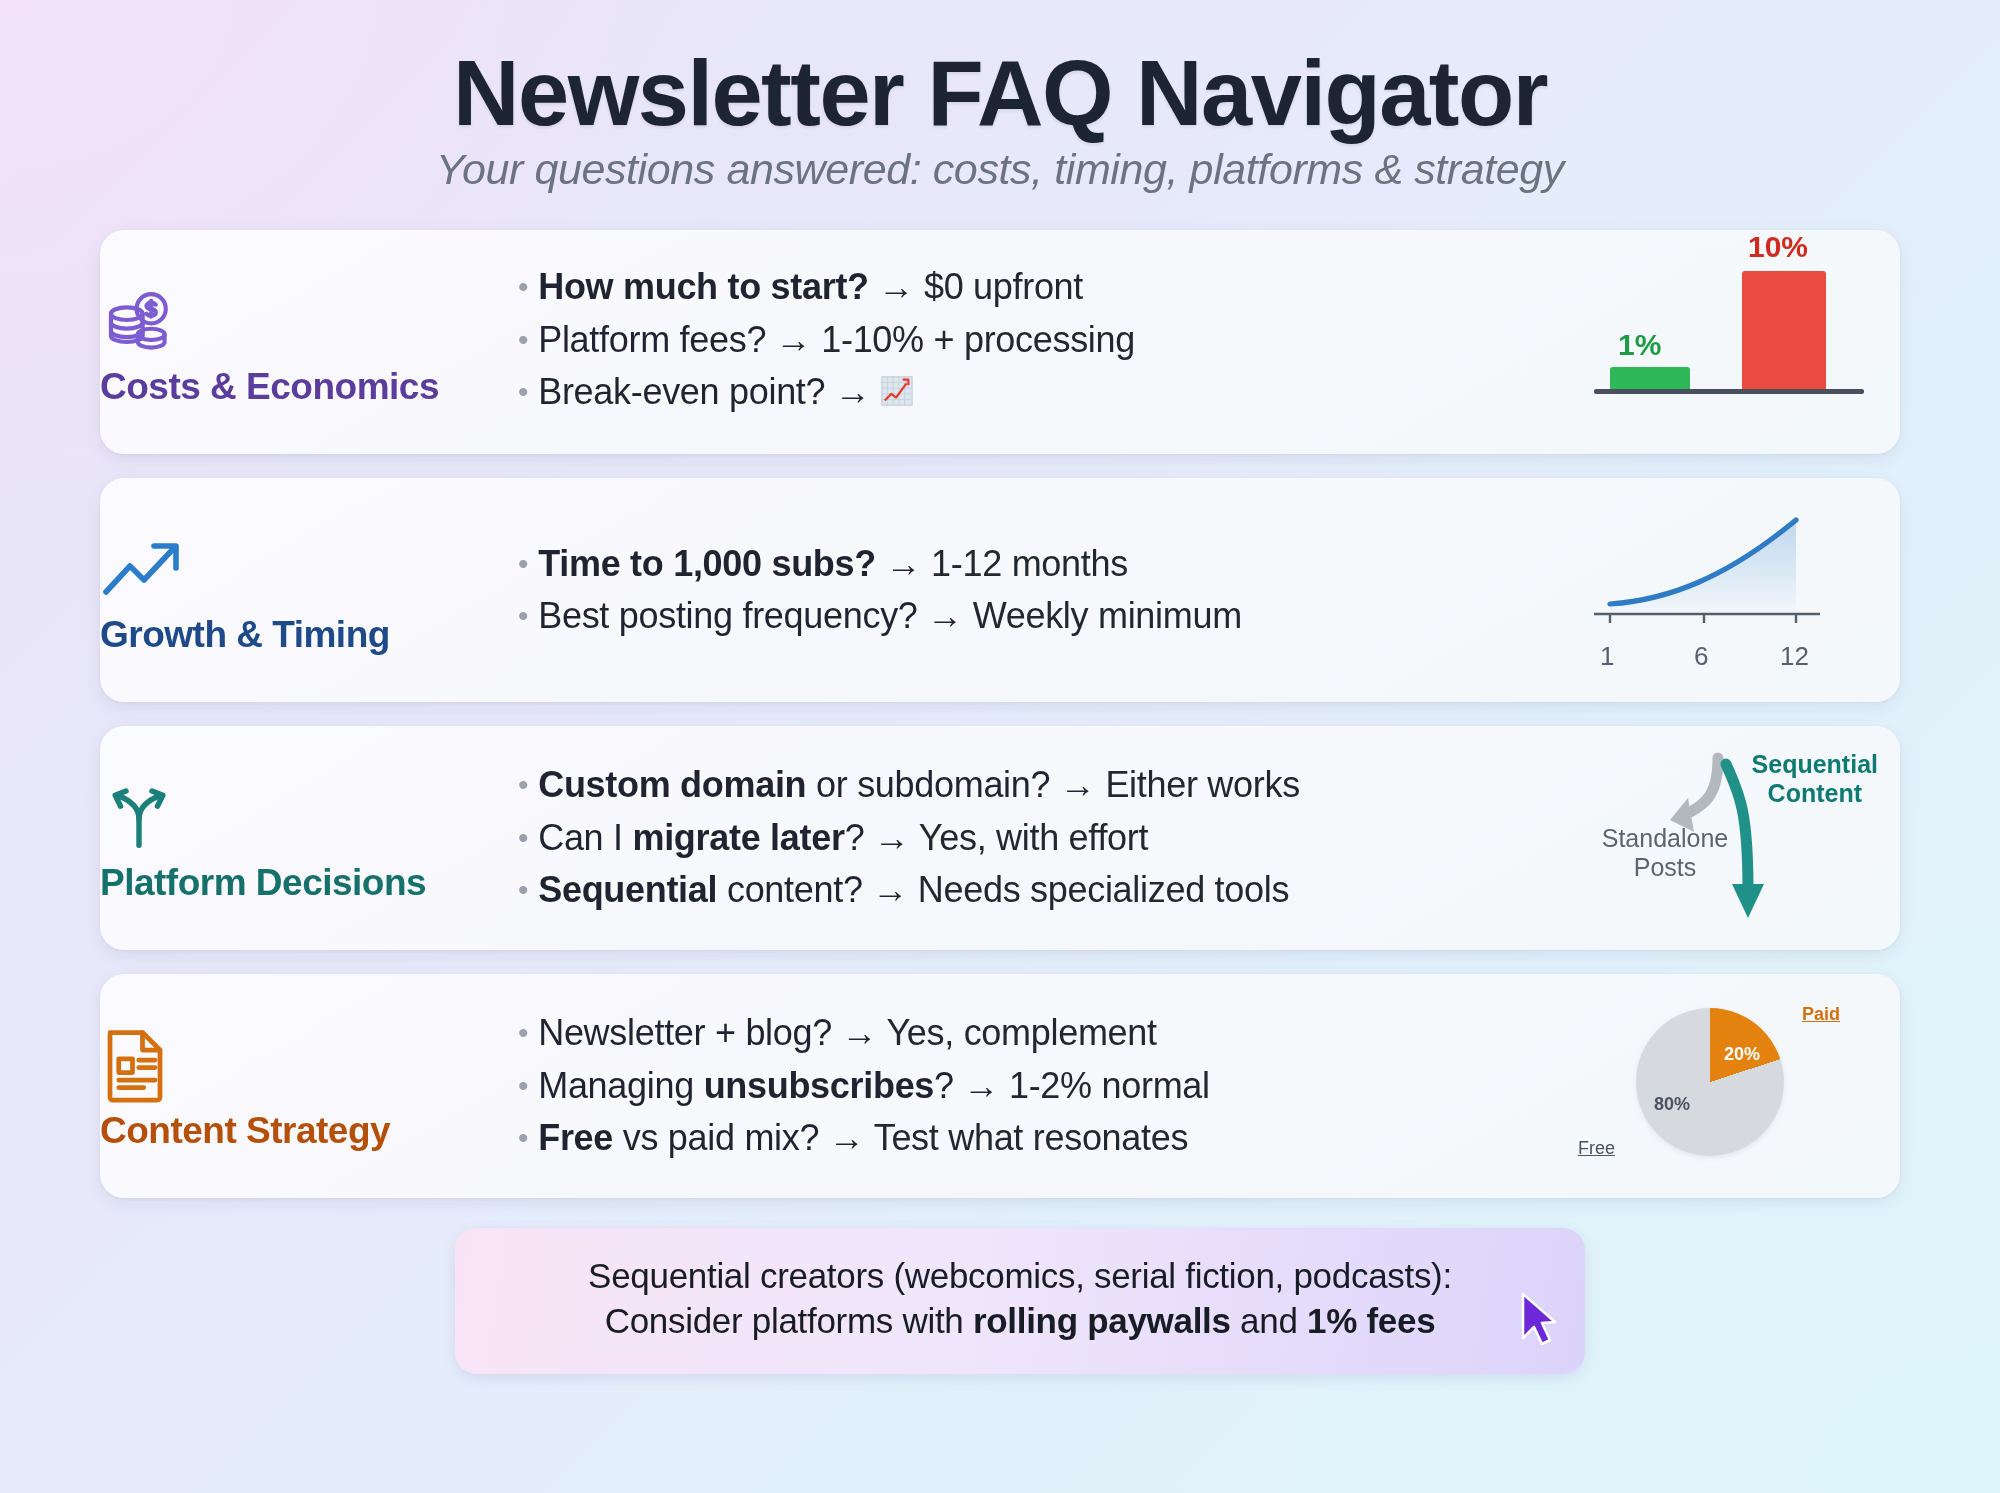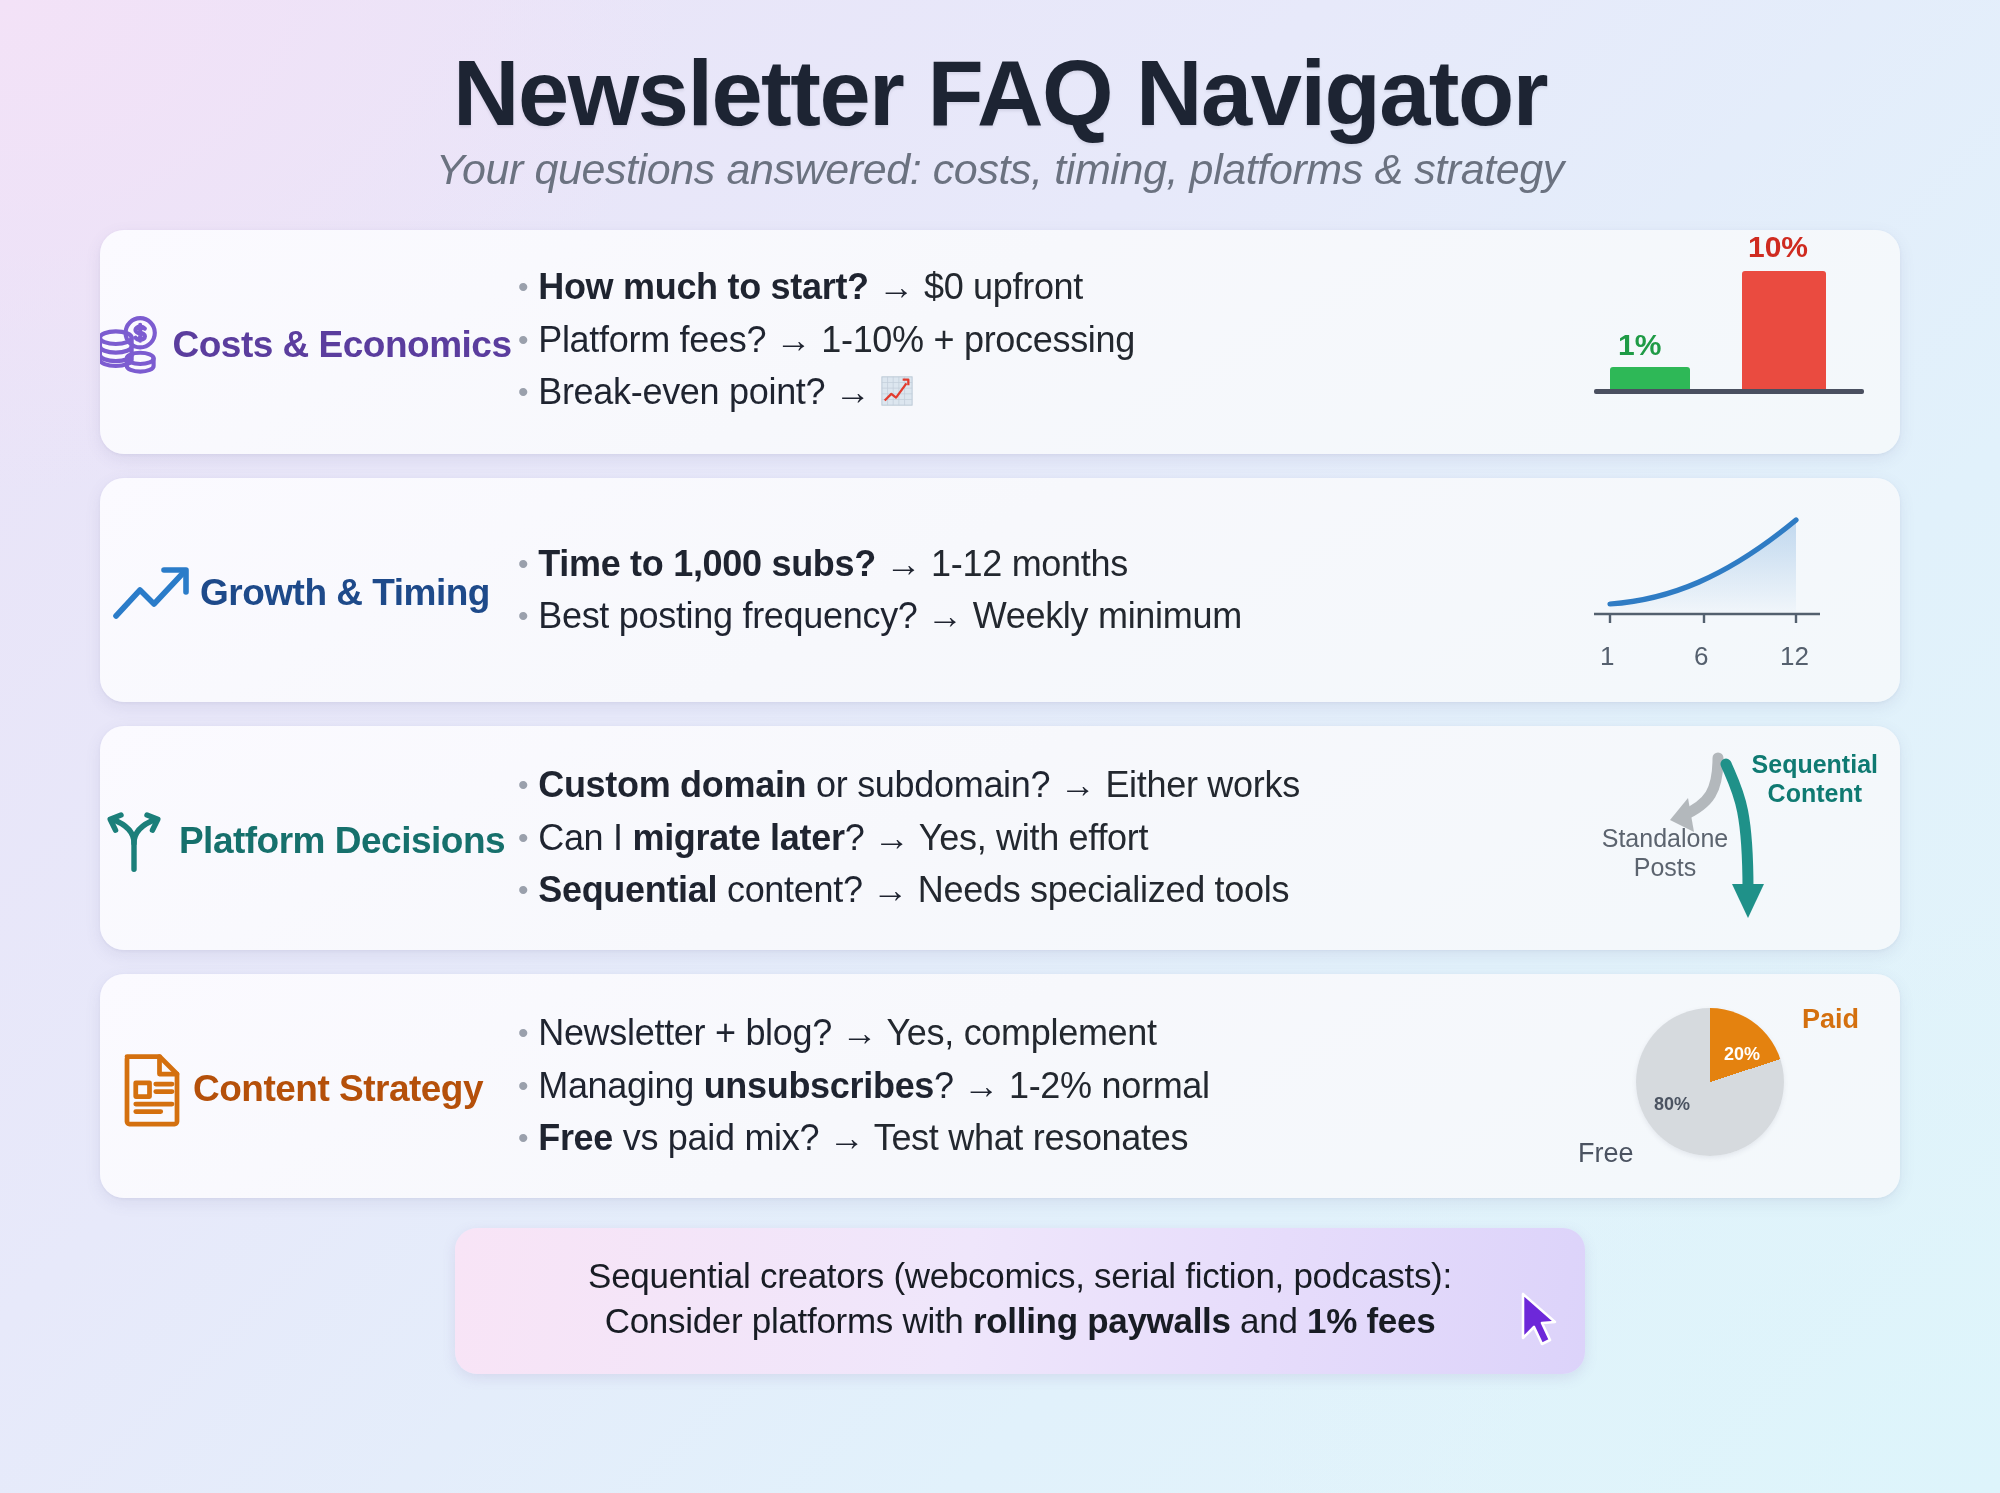--- a/index.html
+++ b/index.html
@@ -43,22 +43,22 @@
     display: flex;
     align-items: center;
     overflow: hidden;
   }
 
   .cat {
     width: 400px;
     flex: 0 0 400px;
     height: 100%;
     display: flex;
-    flex-direction: row;
-    align-items: center;
+    flex-direction: column;
+    align-items: flex-start;
     justify-content: center;
     gap: 6px;
     padding-top: 6px;
   }
   .cat-icon { height: 78px; display: flex; align-items: center; justify-content: center; }
   .cat-label { font-size: 37px; font-weight: bold; letter-spacing: -0.5px; white-space: nowrap; }
 
   .bullets { flex: 1 1 auto; padding-left: 18px; padding-right: 10px; }
   .bullet {
     font-size: 36px;
@@ -100,21 +100,21 @@
   
   .pie-wrap { position: absolute; inset: 0; }
   .pie {
     position: absolute; left: 66px; top: 34px; width: 148px; height: 148px; border-radius: 50%;
     background: conic-gradient(from 0deg, #e4820f 0deg 72deg, #d6dade 72deg 360deg);
     box-shadow: 0 2px 5px rgba(80,80,110,.10);
   }
   .pie-val { position: absolute; font-size: 18px; font-weight: bold; }
   .pie-val.paid { left: 154px; top: 70px; color: #ffffff; }
   .pie-val.free { left: 84px; top: 120px; color: #4b5361; }
-  .pie-key { position: absolute; font-size: 27px; }
+  .pie-key { position: absolute; font-size: 18px; text-decoration: underline; }
   .pie-key.paid { left: 232px; top: 30px; color: #d4700f; font-weight: bold; }
   .pie-key.free { left: 8px; top: 164px; color: #4b5361; }
 
   
   .footer-wrap { margin-top: 30px; display: flex; justify-content: center; padding-left: 40px; }
   .footer {
     position: relative;
     width: 1130px;
     border-radius: 22px;
     background: linear-gradient(100deg, #f8e4f6 0%, #efe6fb 45%, #e6dcfb 72%, #dcd3fa 100%);

